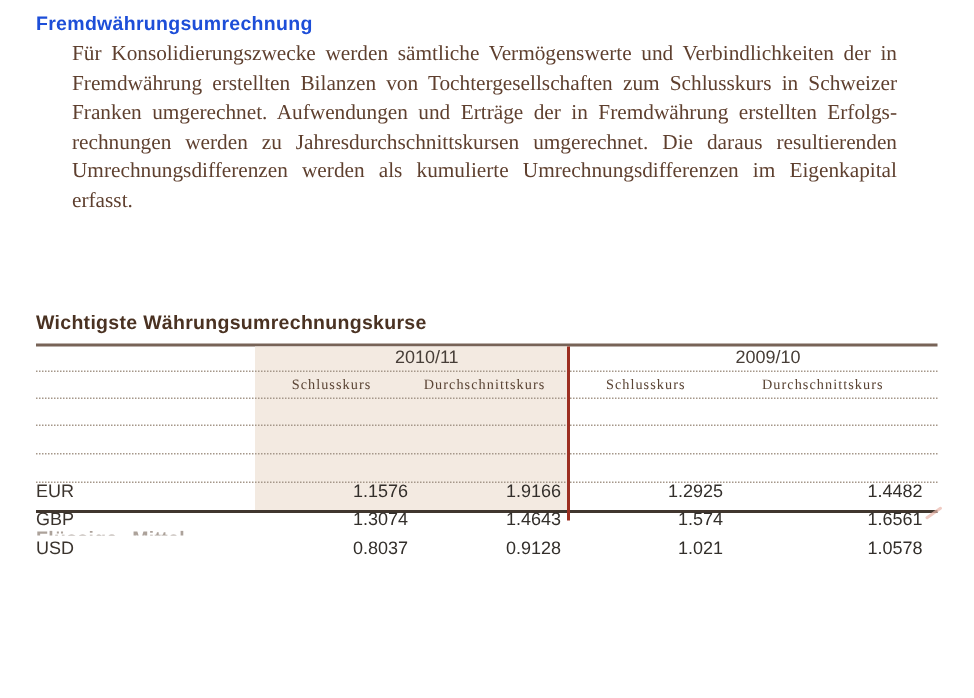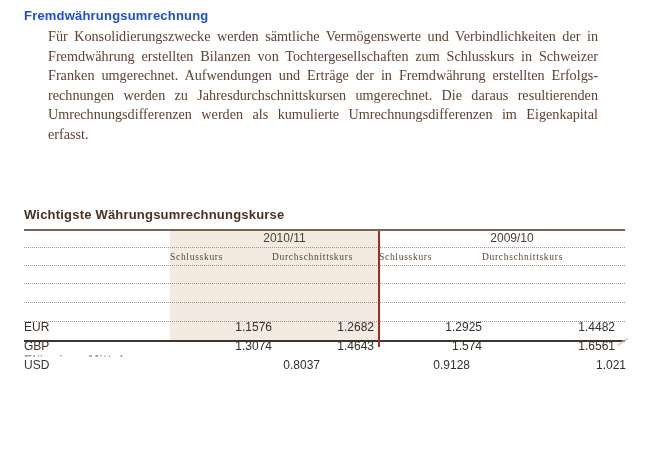--- a/index.html
+++ b/index.html
@@ -40,29 +40,29 @@
   .trow{
     position:relative;z-index:1;display:grid;
     grid-template-columns:146px 102px 107px 103px 143px;
     align-items:end;
     border-bottom:1px dotted #a5978a;
   }
   .trow.year-row{height:16px;}
   .trow.sub-row{height:17px;}
   .trow.spacer-row{height:17px;}
   .trow.data-row{height:18px;}
-  .trow.data-row.last-row{border-bottom:none;gap:48px;}
+  .trow.data-row.last-row{border-bottom:none;}
   .year-cell{
     grid-column:span 2;text-align:center;
     font-size:12px;color:#473e37;padding-bottom:2px;padding-left:20px;
   }
   .sub-cell{
     font-family:"Liberation Serif", serif;
     font-size:9.5px;letter-spacing:.7px;color:#5a4434;
-    text-align:left;padding-bottom:3px;white-space:nowrap;
+    text-align:center;padding-bottom:3px;white-space:nowrap;
   }
   .cur-cell{
     font-size:12px;color:#3a332d;text-align:left;padding-bottom:2px;
   }
   .num-cell{
     font-size:12px;color:#332f2b;text-align:right;padding-bottom:2px;margin-top:36px;
   }
   .pad-r5{padding-right:5px;}
   .pad-r10{padding-right:10px;}
   .cut-heading{
@@ -111,21 +111,21 @@
     <div class="sub-cell pad-r5">Durchschnittskurs</div>
     <div class="sub-cell">Schlusskurs</div>
     <div class="sub-cell pad-r10">Durchschnittskurs</div>
   </div>
 
   <div class="trow spacer-row"></div>
 
   <div class="trow data-row">
     <div class="cur-cell">EUR</div>
     <div class="num-cell">1.1576</div>
-    <div class="num-cell pad-r5">1.2682</div>
+    <div class="num-cell pad-r5">1.9166</div>
     <div class="num-cell">1.2925</div>
     <div class="num-cell pad-r10">1.4482</div>
   </div>
 
   <div class="trow data-row">
     <div class="cur-cell">GBP</div>
     <div class="num-cell">1.3074</div>
     <div class="num-cell pad-r5">1.4643</div>
     <div class="num-cell">1.574</div>
     <div class="num-cell pad-r10">1.6561</div>

